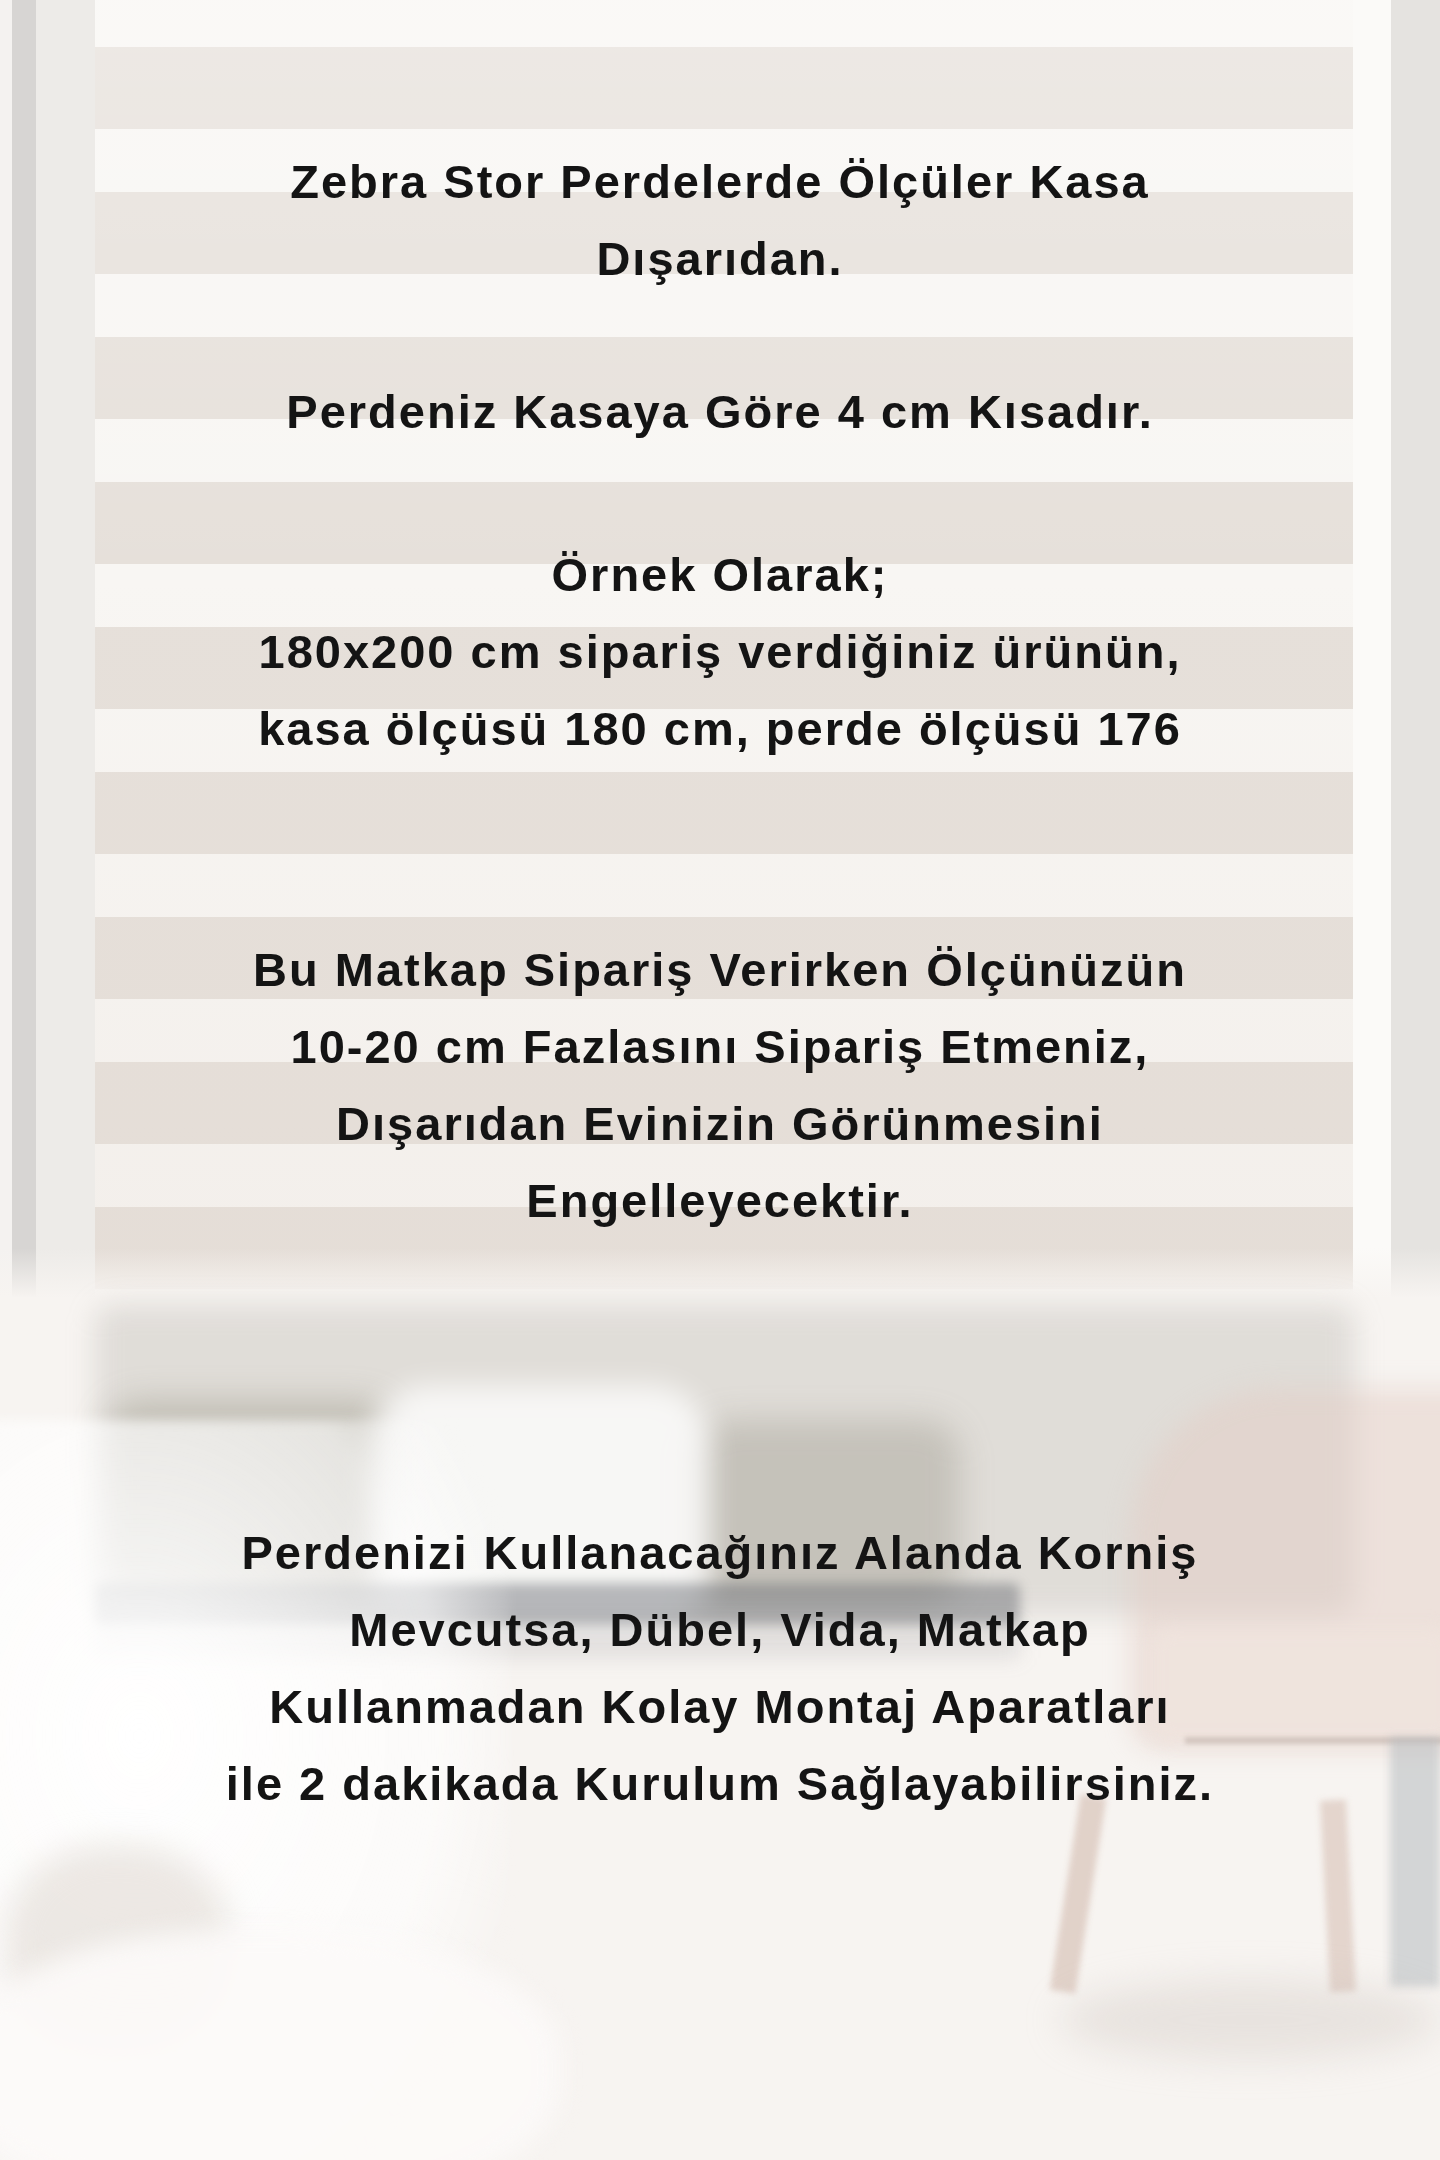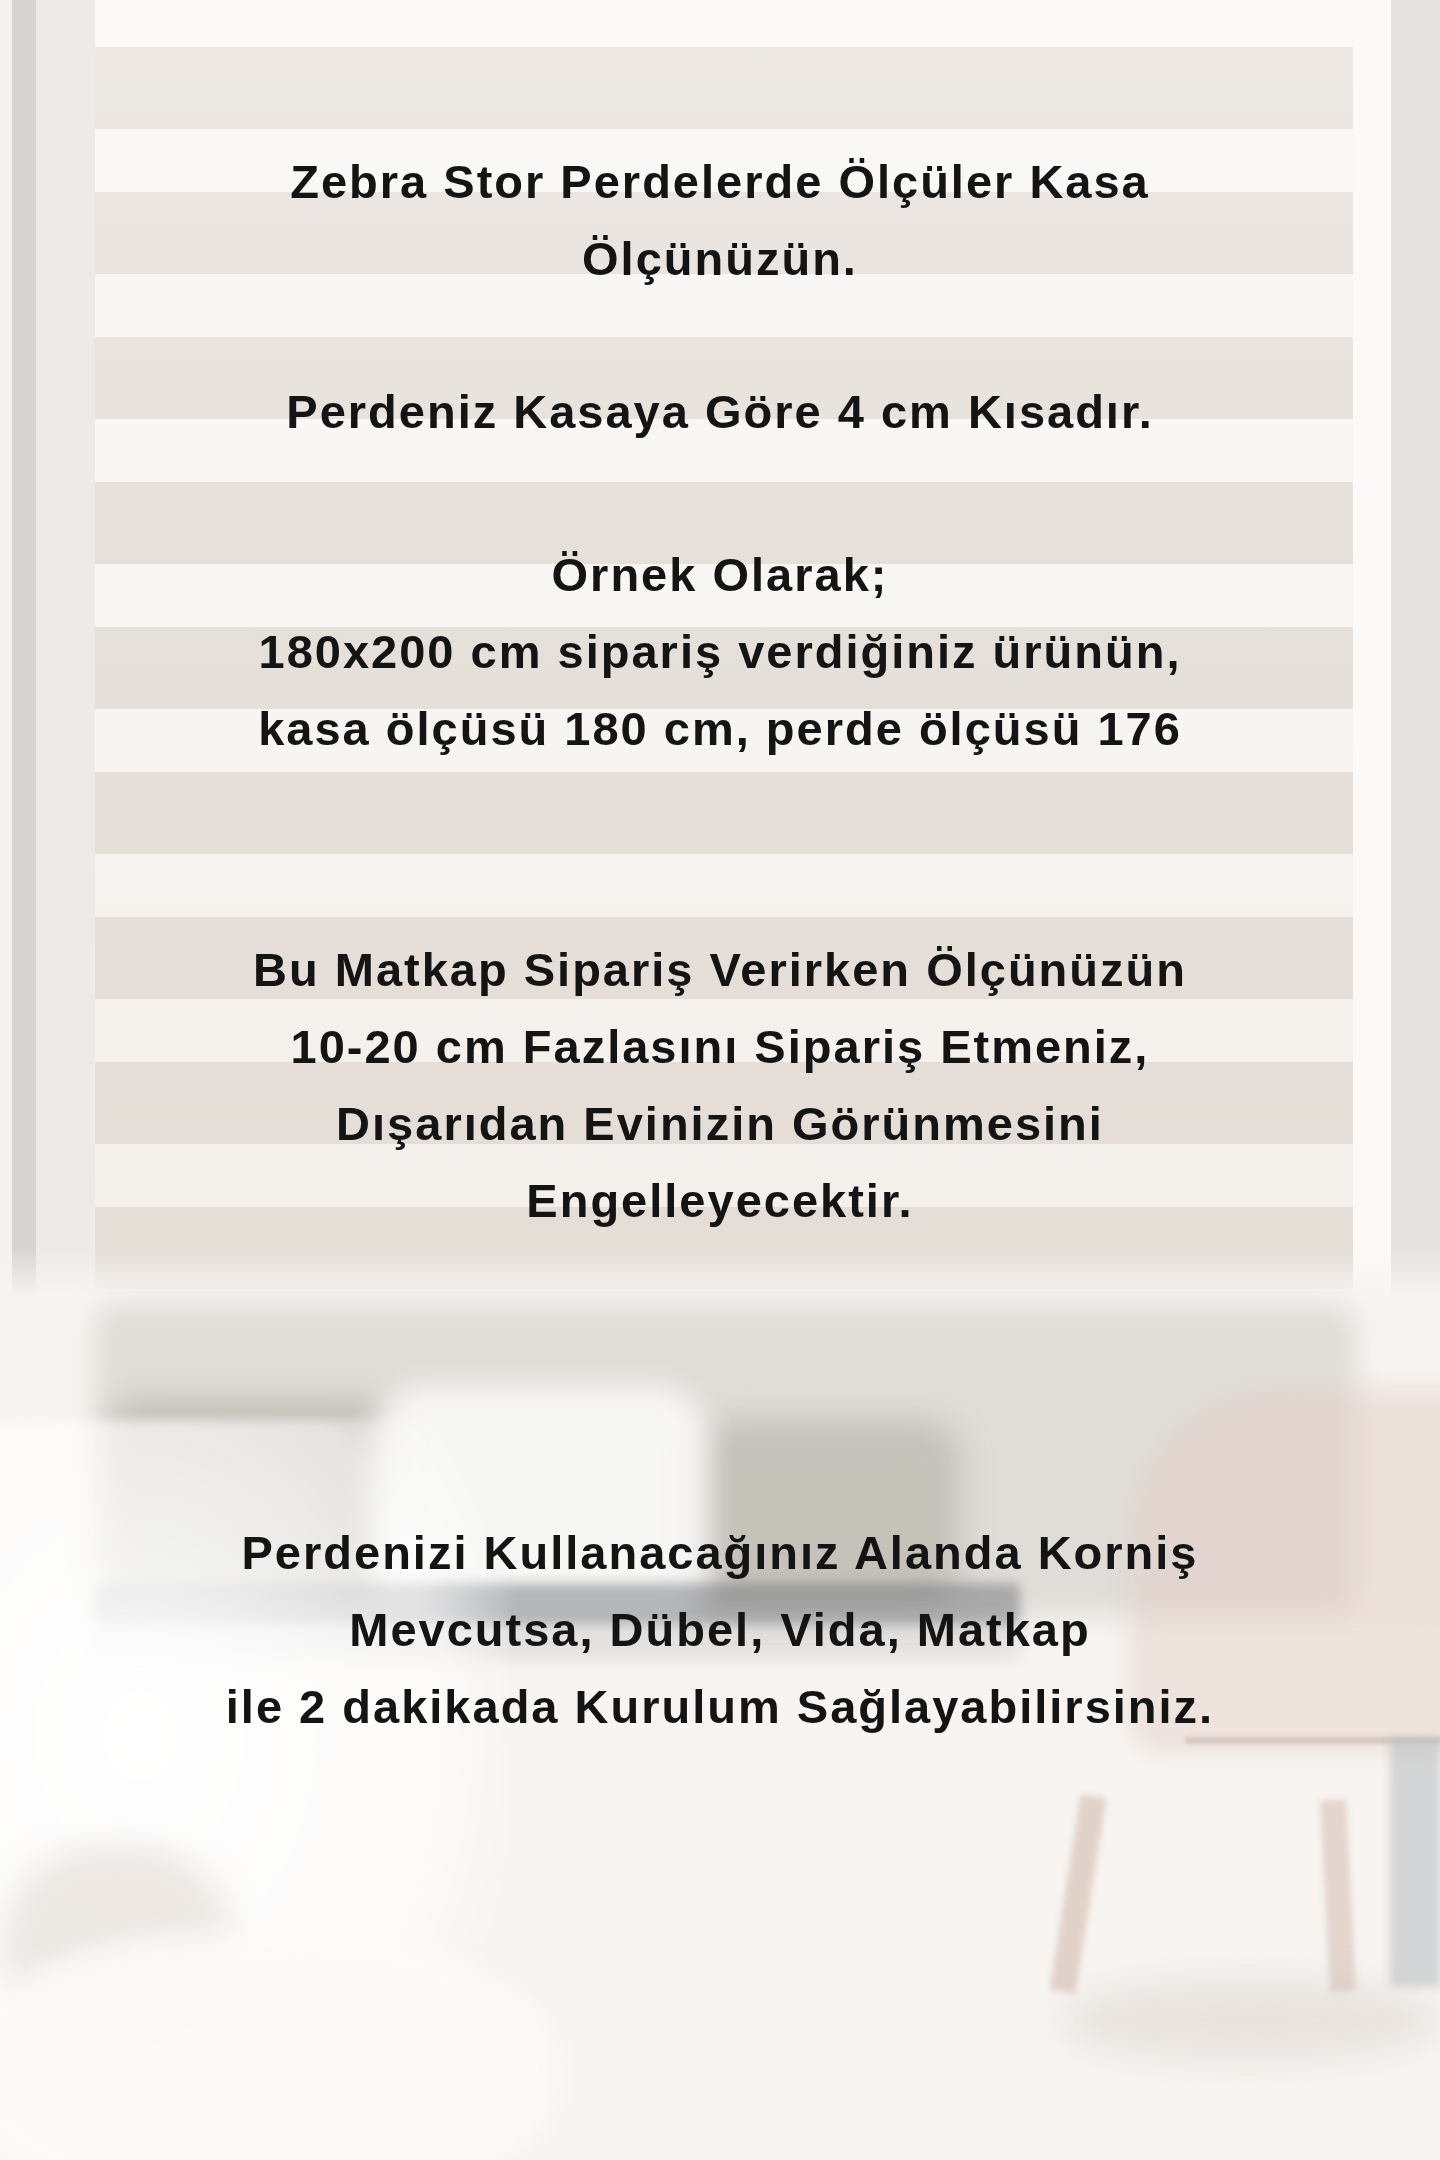--- a/index.html
+++ b/index.html
@@ -143,21 +143,21 @@
   <div class="table-leg"></div>
   <div class="chair-floor-shadow"></div>
   <div class="blanket"></div>
   <div class="blanket-fold"></div>
   <div class="fur-rug"></div>
 
   <div class="text-layer">
 
     <div class="para p0">
       <span class="line">Zebra Stor Perdelerde Ölçüler Kasa</span>
-      <span class="line">Ölçünüzün.</span>
+      <span class="line">Dışarıdan.</span>
     </div>
 
     <div class="para p1">
       <span class="line">Perdeniz Kasaya Göre 4 cm Kısadır.</span>
     </div>
 
     <div class="para p2">
       <span class="line">Örnek Olarak;</span>
       <span class="line">180x200 cm sipariş verdiğiniz ürünün,</span>
       <span class="line">kasa ölçüsü 180 cm, perde ölçüsü 176</span>
@@ -167,17 +167,18 @@
       <span class="line">Bu Matkap Sipariş Verirken Ölçünüzün</span>
       <span class="line">10-20 cm Fazlasını Sipariş Etmeniz,</span>
       <span class="line">Dışarıdan Evinizin Görünmesini</span>
       <span class="line">Engelleyecektir.</span>
     </div>
 
 
     <div class="para p5">
       <span class="line">Perdenizi Kullanacağınız Alanda Korniş</span>
       <span class="line">Mevcutsa, Dübel, Vida, Matkap</span>
+      <span class="line">Kullanmadan Kolay Montaj Aparatları</span>
       <span class="line">ile 2 dakikada Kurulum Sağlayabilirsiniz.</span>
     </div>
 
   </div>
 </div>
 
 </body></html>

